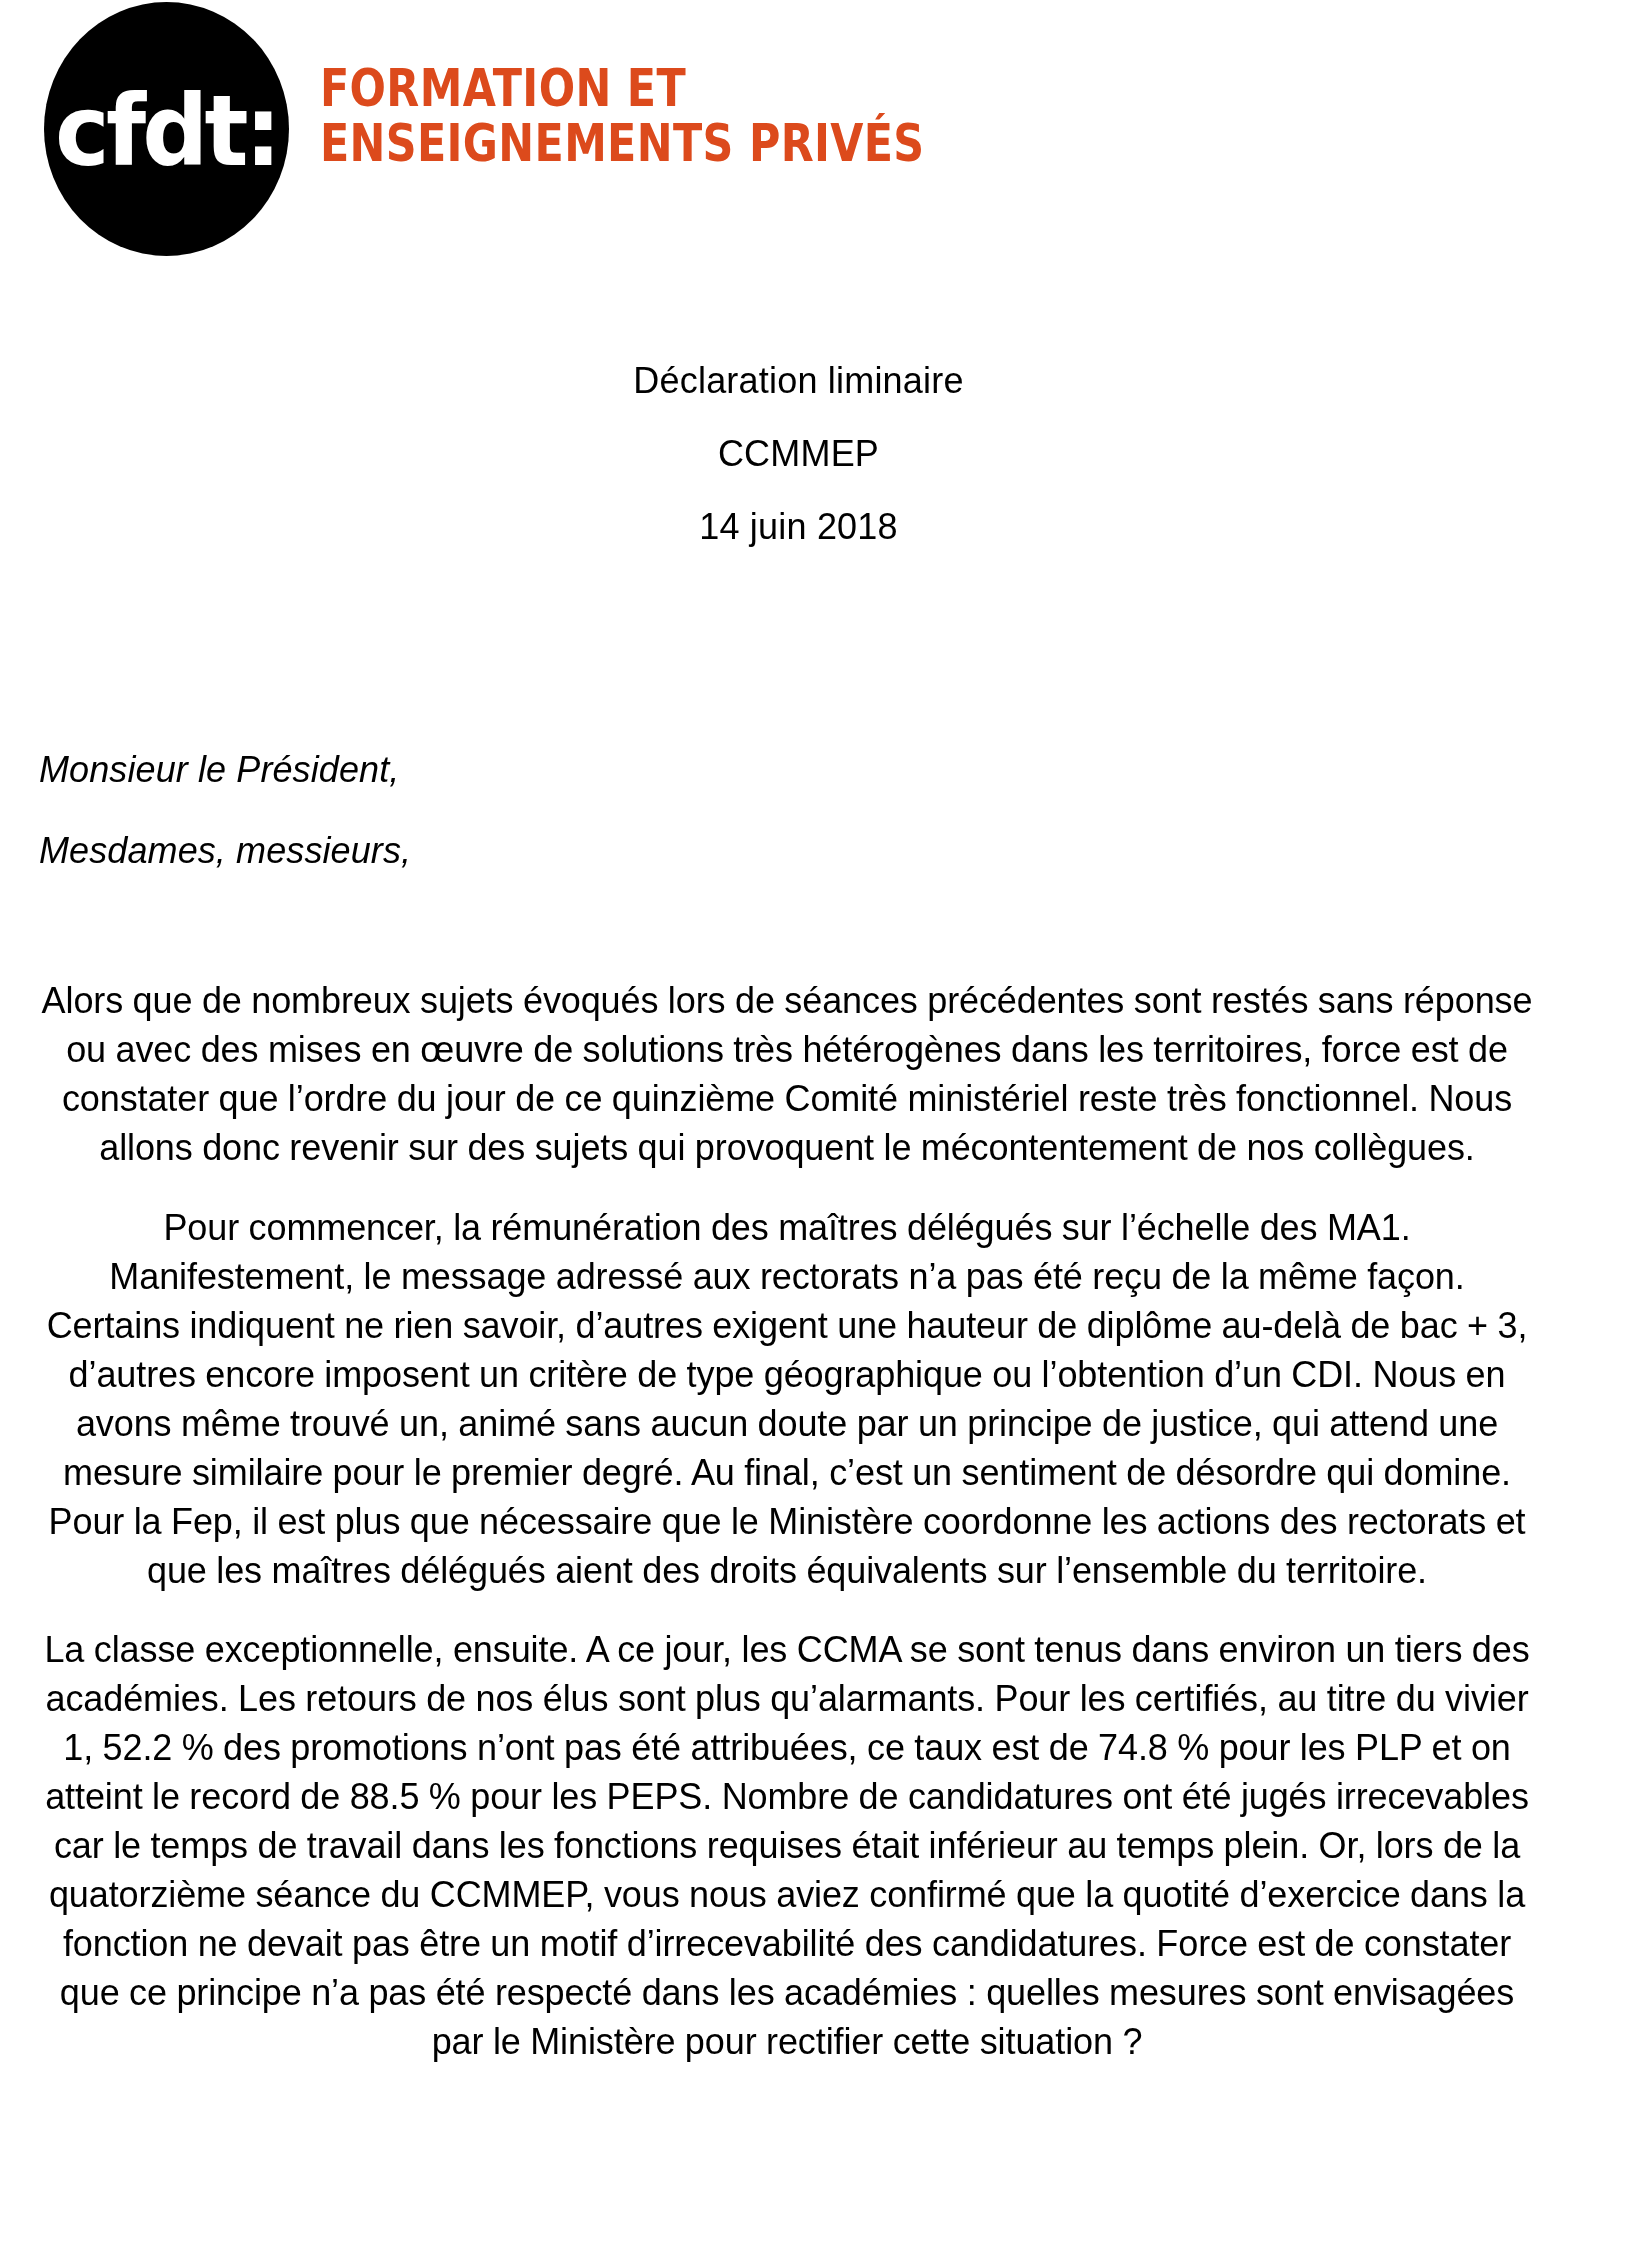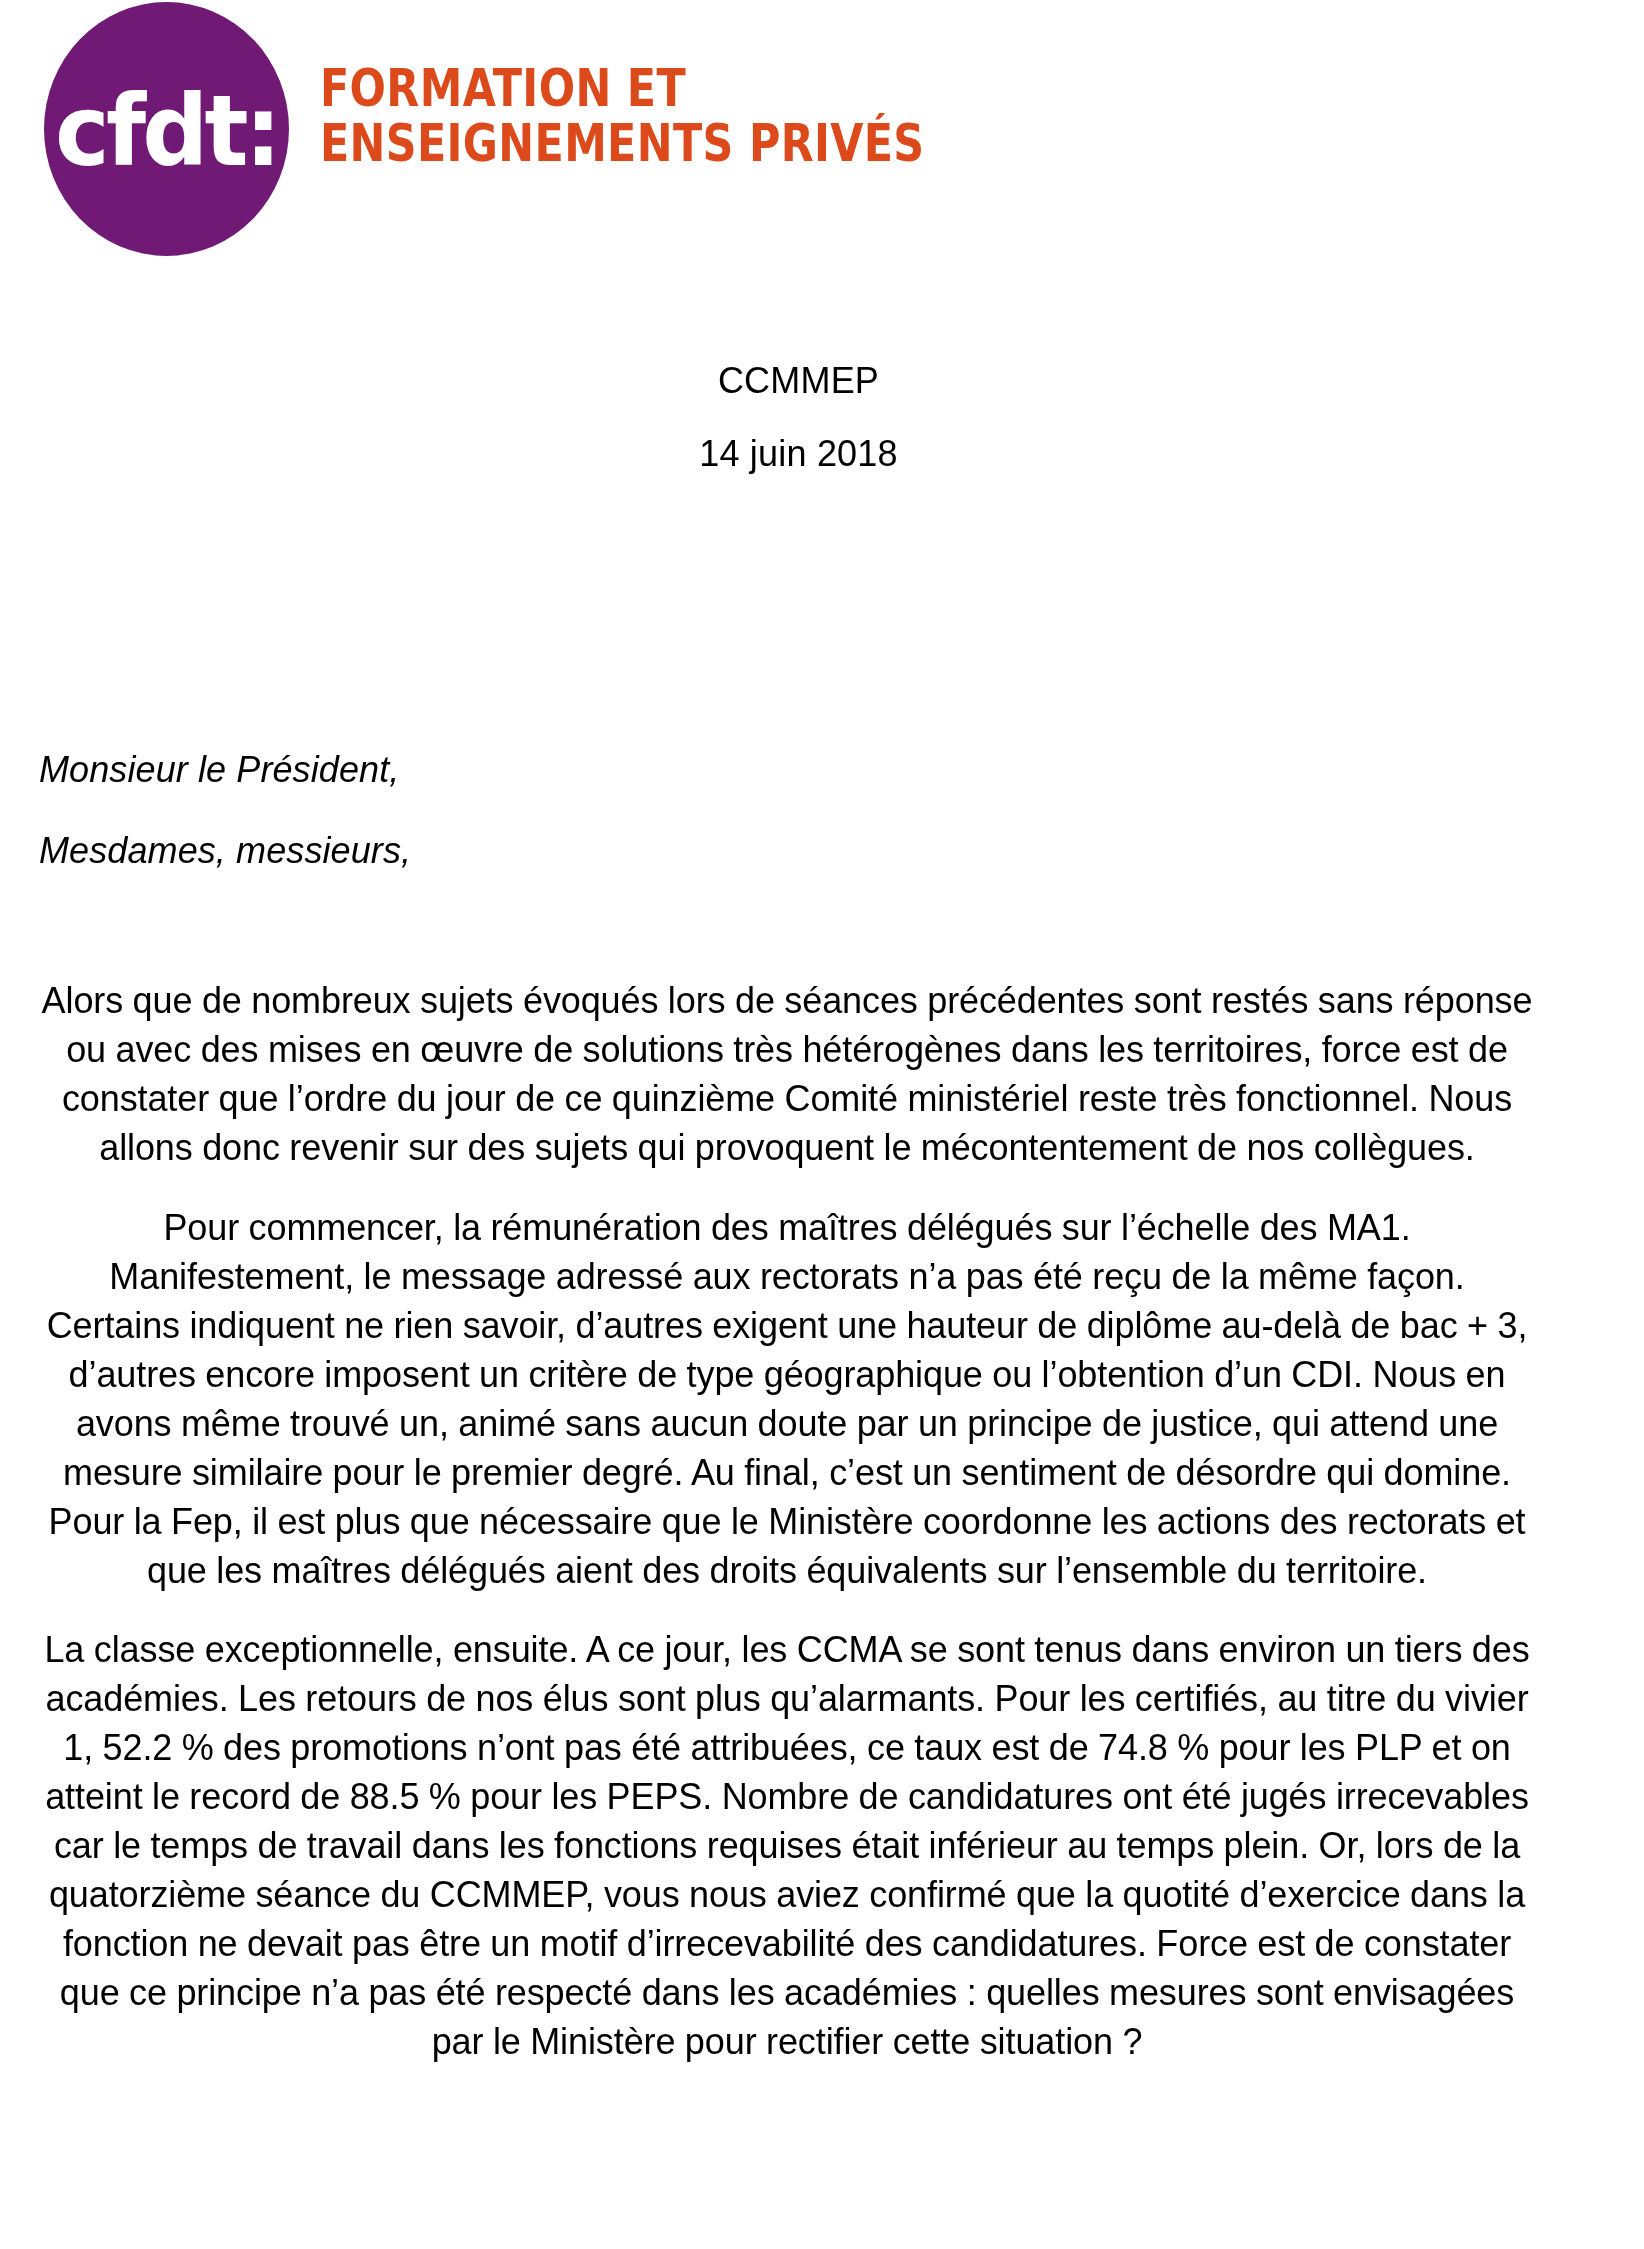--- a/index.html
+++ b/index.html
@@ -38,21 +38,21 @@
     left: 44px;
     top: 1.6px;
     display: flex;
     align-items: flex-start;
   }
   .logo-mark {
     position: relative;
     width: 245px;
     height: 254px;
     border-radius: 50%;
-    background: #701a75;
+    background: #000000;
     flex: 0 0 auto;
     display: flex;
     align-items: center;
     justify-content: center;
   }
   .logo-mark-text {
     color: #ffffff;
     font-family: "DejaVu Sans", sans-serif;
     font-weight: 700;
     font-size: 98px;
@@ -144,20 +144,21 @@
       <div class="logo-words">
         <span class="l1">FORMATION ET</span>
         <span class="l2">ENSEIGNEMENTS PRIVÉS</span>
       </div>
     </div>
   </div>
 
   <div class="doc">
 
     <div class="title-block">
+      <div class="title-line">Déclaration liminaire</div>
       <div class="title-line">CCMMEP</div>
       <div class="title-line">14 juin 2018</div>
     </div>
 
     <div class="salutation">
       <p>Monsieur le Président,</p>
       <p>Mesdames, messieurs,</p>
     </div>
 
     <div class="body-copy">

